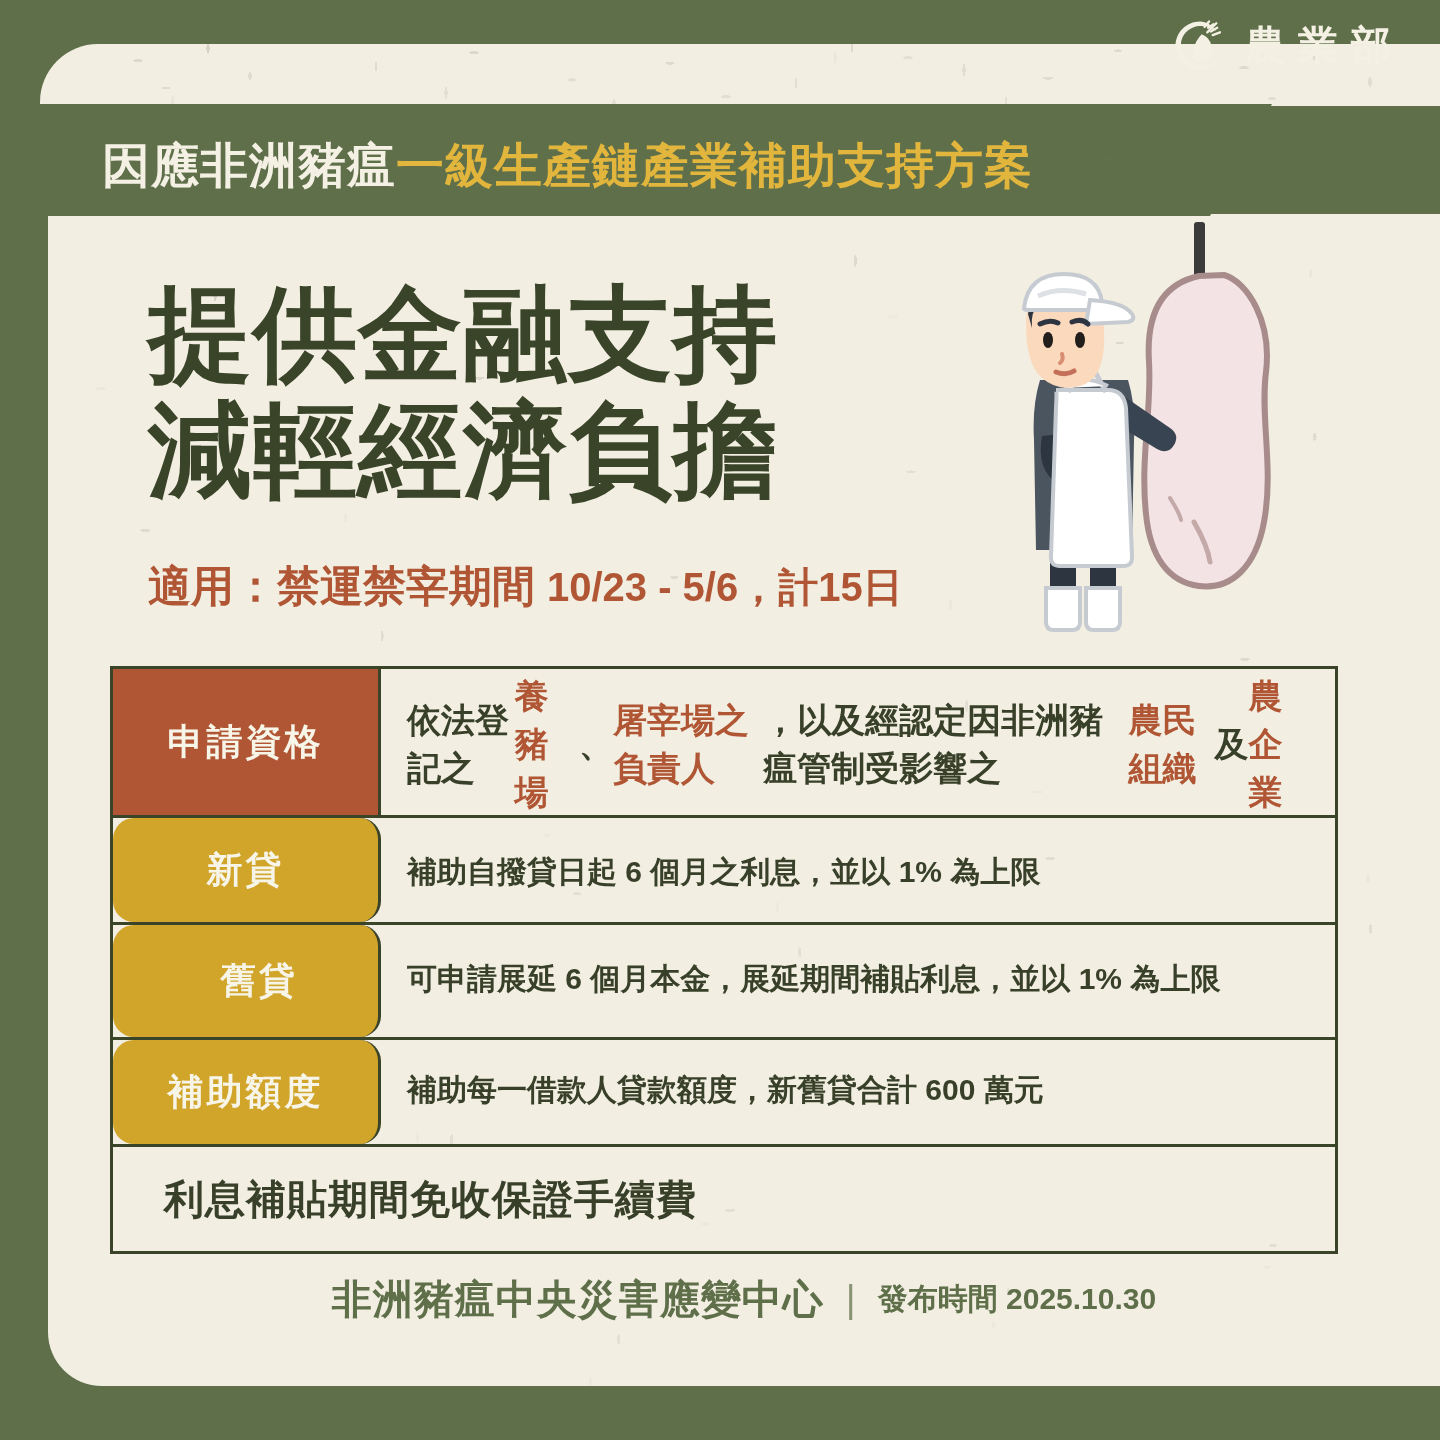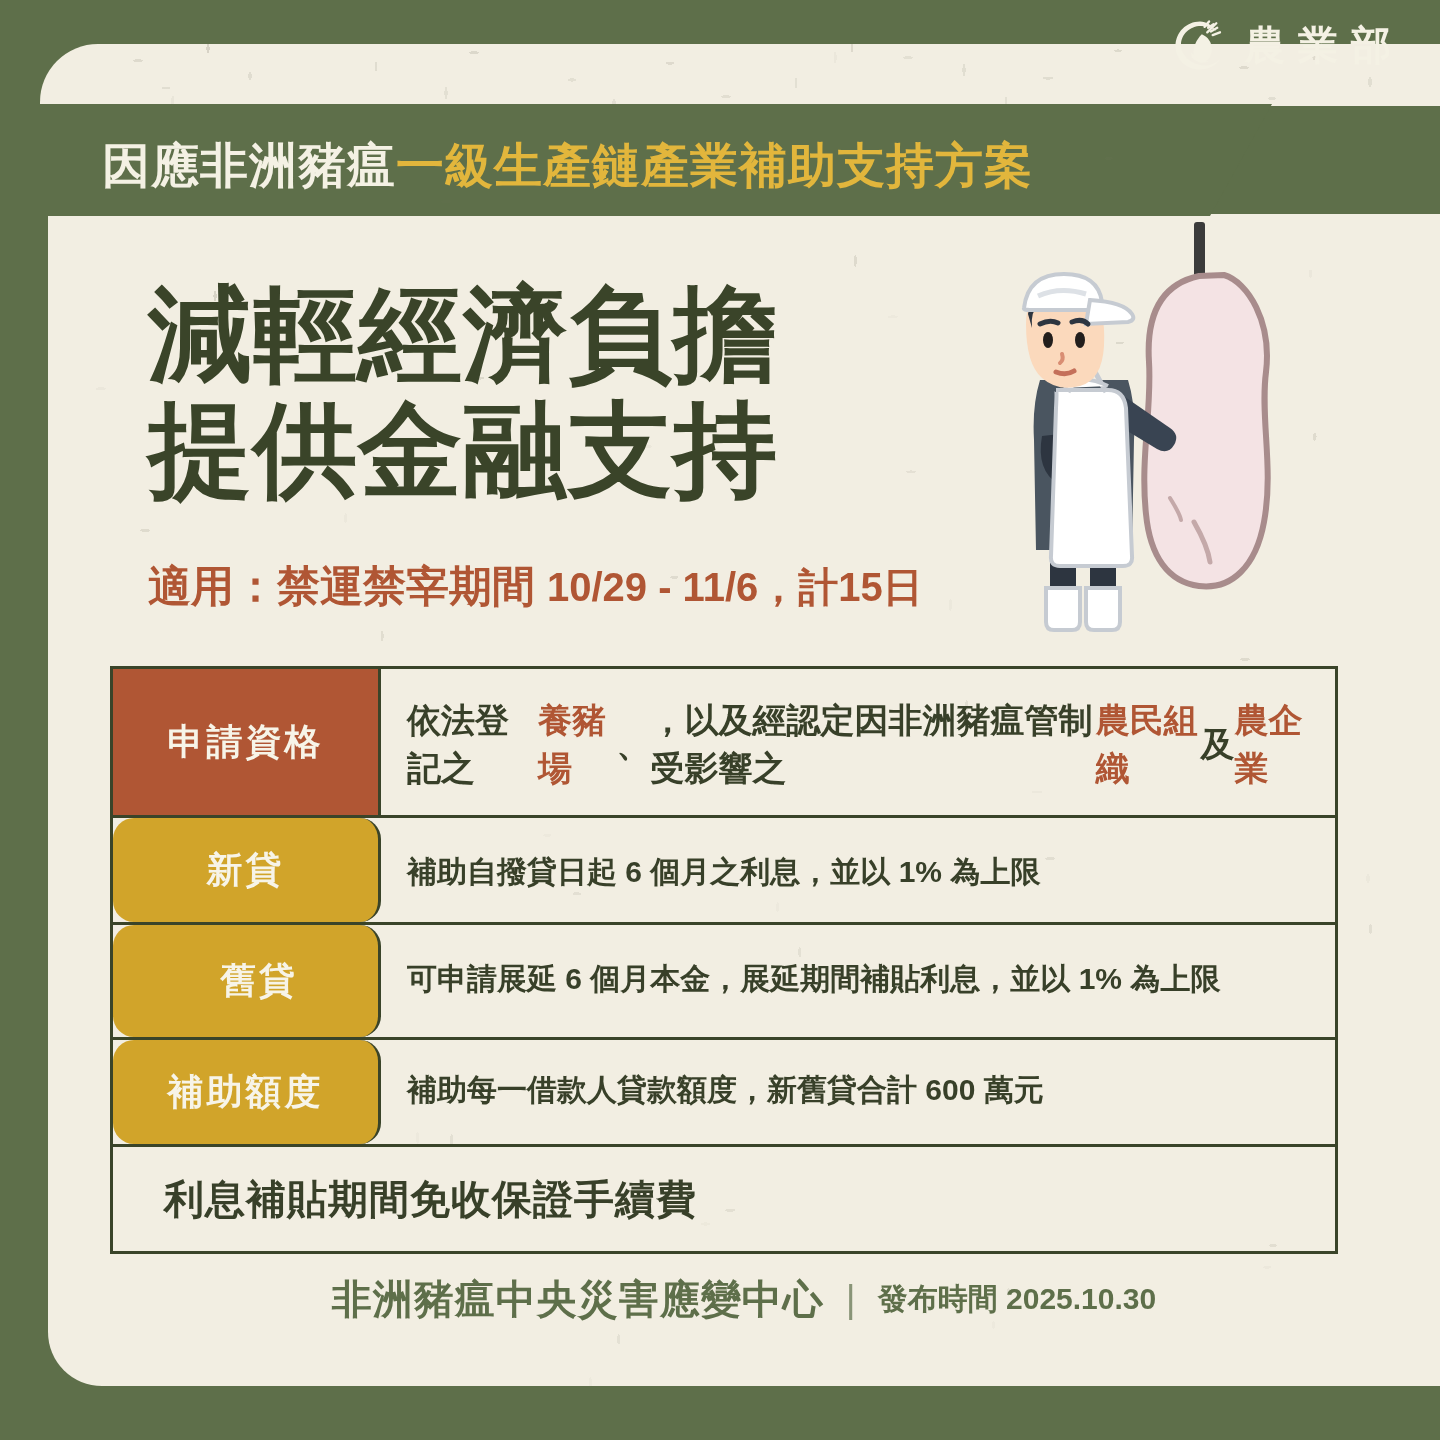--- a/index.html
+++ b/index.html
@@ -238,37 +238,38 @@
       <path d="M46 102 q10 -5 18 -1" stroke="#2D3540" stroke-width="5" fill="none" stroke-linecap="round"></path>
       <path d="M78 100 q10 -4 16 2" stroke="#2D3540" stroke-width="5" fill="none" stroke-linecap="round"></path>
       <ellipse cx="54" cy="118" rx="5" ry="8" fill="#221E1C"></ellipse>
       <ellipse cx="86" cy="118" rx="5" ry="8" fill="#221E1C"></ellipse>
       <path d="M68 132 q2 6 -2 9" stroke="#D98E73" stroke-width="4" fill="none" stroke-linecap="round"></path>
       <path d="M62 150 q10 4 18 -1" stroke="#C4705A" stroke-width="5" fill="none" stroke-linecap="round"></path>
     </svg>
   </div>
 
   <div class="headline">
+    <div>提供金融支持</div>
     <div>減輕經濟負擔</div>
-    <div>提供金融支持</div>
   </div>
 
   <div class="applic">
     <span>適用：禁運禁宰期間</span>
-    <span class="num">10/29 - 11/6，計15日</span>
+    <span class="num">10/23 - 5/6，計15日</span>
   </div>
 
   <div class="tbl">
 
     <div class="row row-elig">
       <div class="cell-label lbl-terra">申請資格</div>
       <div class="cell-body">
         <span>依法登記之</span>
           <span class="hl">養豬場</span>
           <span>、</span>
+          <span class="hl">屠宰場之負責人</span>
           <span>，以及經認定因非洲豬瘟管制受影響之</span>
           <span class="hl">農民組織</span>
           <span>及</span>
           <span class="hl">農企業</span>
       </div>
     </div>
 
     <div class="row row-new">
       <div class="cell-label lbl-gold">新貸</div>
       <div class="cell-body">補助自撥貸日起 6 個月之利息，並以 1% 為上限</div>

